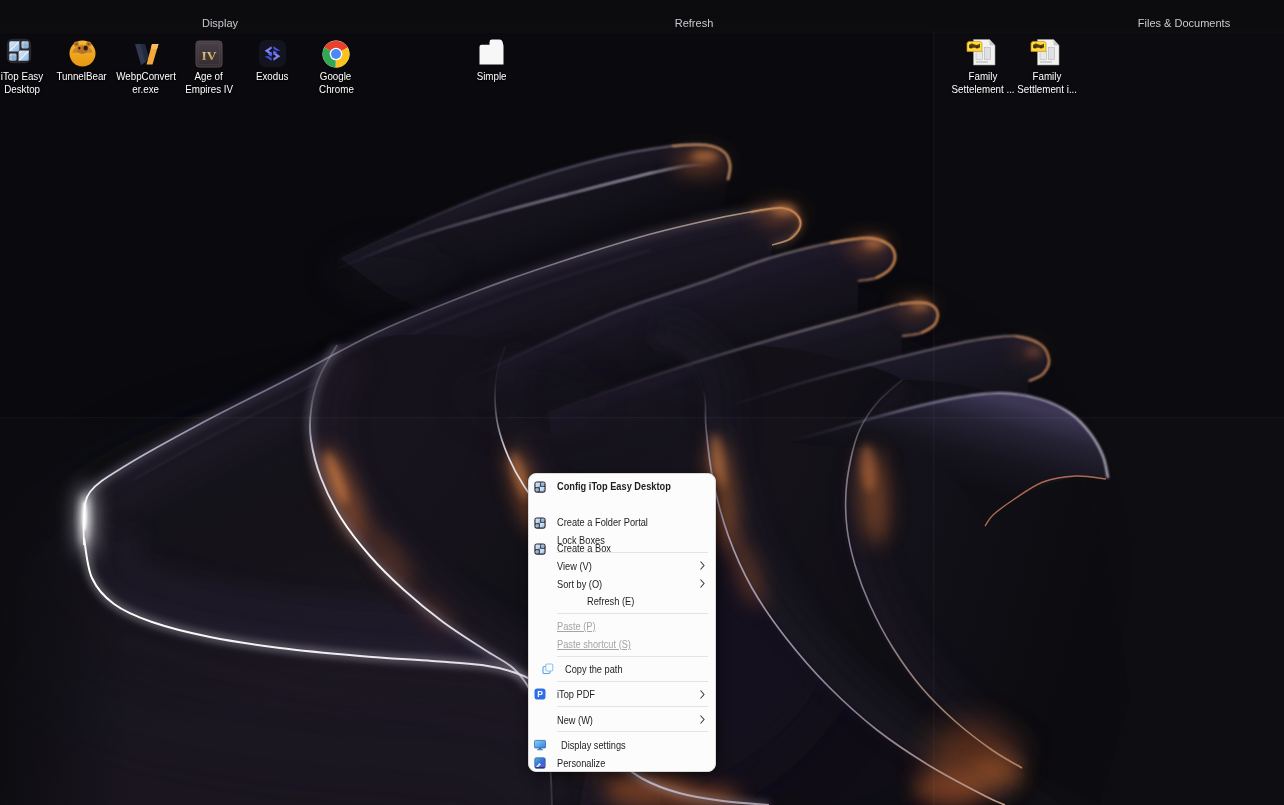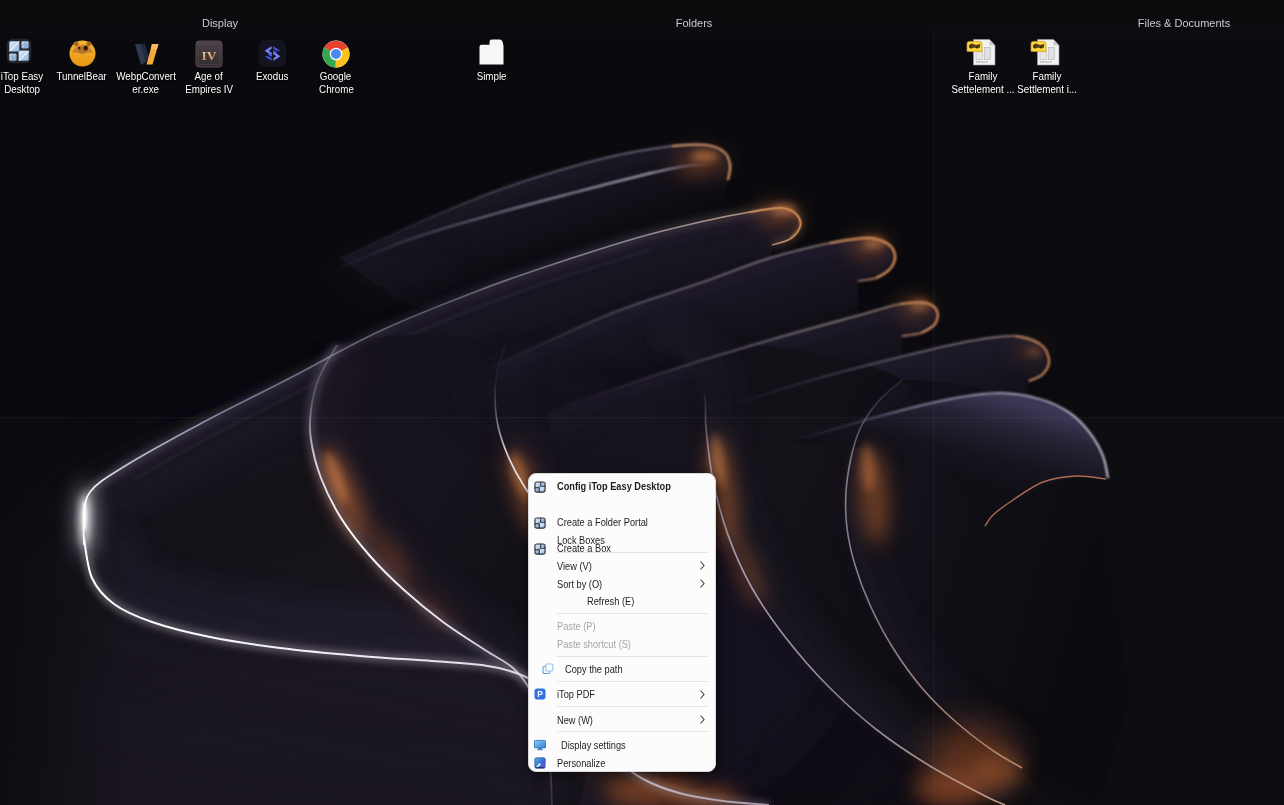--- a/index.html
+++ b/index.html
@@ -7,21 +7,21 @@
 .ht{position:absolute;top:17px;transform:translateX(-50%);font-size:11px;color:#c9c9ce;letter-spacing:0;}
 .ht span{display:inline-block;white-space:pre;}
 .lbl{position:absolute;width:120px;margin-left:-60px;text-align:center;font-size:11.5px;line-height:13px;color:#fff;text-shadow:0 1px 1.5px rgba(0,0,0,.9),0 0 2.5px rgba(0,0,0,.7);}
 .lbl span{display:inline-block;transform:scaleX(.85);transform-origin:50% 50%;white-space:pre;}
 .ic{position:absolute;}
 
 #menu{position:absolute;left:528px;top:473px;width:188px;height:299px;background:#fcfcfc;border:1px solid #d9d9dc;box-sizing:border-box;border-radius:8px;box-shadow:2px 3px 12px rgba(0,0,0,.55),0 0 1px rgba(0,0,0,.3);}
 .mi{position:absolute;left:0;width:186px;height:18px;display:flex;align-items:center;padding-left:28px;box-sizing:border-box;font-size:11px;color:#1d1d1d;}
 .mi span{display:inline-block;transform:scaleX(.84);transform-origin:0 50%;white-space:pre;}
 .mi.b{font-weight:bold;}
-.mi.g{color:#a5a5a5;}
+.mi.g{color:#a5a5a5;text-decoration:underline;}
 .mico{position:absolute;left:5px;top:50%;margin-top:-6px;width:12px;height:12px;}
 .arr{position:absolute;left:171px;top:50%;margin-top:-4.5px;width:5px;height:9px;}
 .sep{position:absolute;left:28px;width:151px;height:1px;background:#e4e4e6;}
 </style></head>
 <body>
 <div id="stage">
 <svg id="wp" width="1284" height="805" viewBox="0 0 1284 805">
 <defs>
 <filter id="b1" x="-60%" y="-60%" width="220%" height="220%">
           <feGaussianBlur stdDeviation="1"></feGaussianBlur>
@@ -271,21 +271,21 @@
 <ellipse cx="84.5" cy="516" rx="2.2" ry="15" fill="#ffffff" opacity=".95" filter="url(#b1)"></ellipse>
 <rect x="0" y="418" width="1284" height="387" fill="#ffffff" opacity="0.011"></rect>
 <rect x="0" y="417" width="1284" height="1.2" fill="#ffffff" opacity="0.045"></rect>
 <rect x="933" y="0" width="1.5" height="805" fill="#ffffff" opacity="0.032"></rect>
 
 <rect x="0" y="0" width="1284" height="31.5" fill="#0c0c10" opacity="0.9"></rect>
 <rect x="0" y="31.5" width="1284" height="1" fill="#ffffff" opacity="0.035"></rect>
 </svg>
 <div class="hdr">
 <div class="ht" style="left:220px;"><span>Display</span></div>
-<div class="ht" style="left:694px;"><span>Folders</span></div>
+<div class="ht" style="left:694px;"><span>Refresh</span></div>
 <div class="ht" style="left:1184px;"><span>Files &amp; Documents</span></div>
 </div>
 
 <svg class="ic" style="left:0;top:0;" width="1284" height="120" viewBox="0 0 1284 120">
 <defs>
 <linearGradient id="itsq" x1="0" y1="0" x2="1" y2="1">
 <stop offset="0" stop-color="#dcecf8"></stop>
           <stop offset=".5" stop-color="#b8d4ee"></stop>
           <stop offset="1" stop-color="#8fb4dd"></stop>
         </linearGradient>

